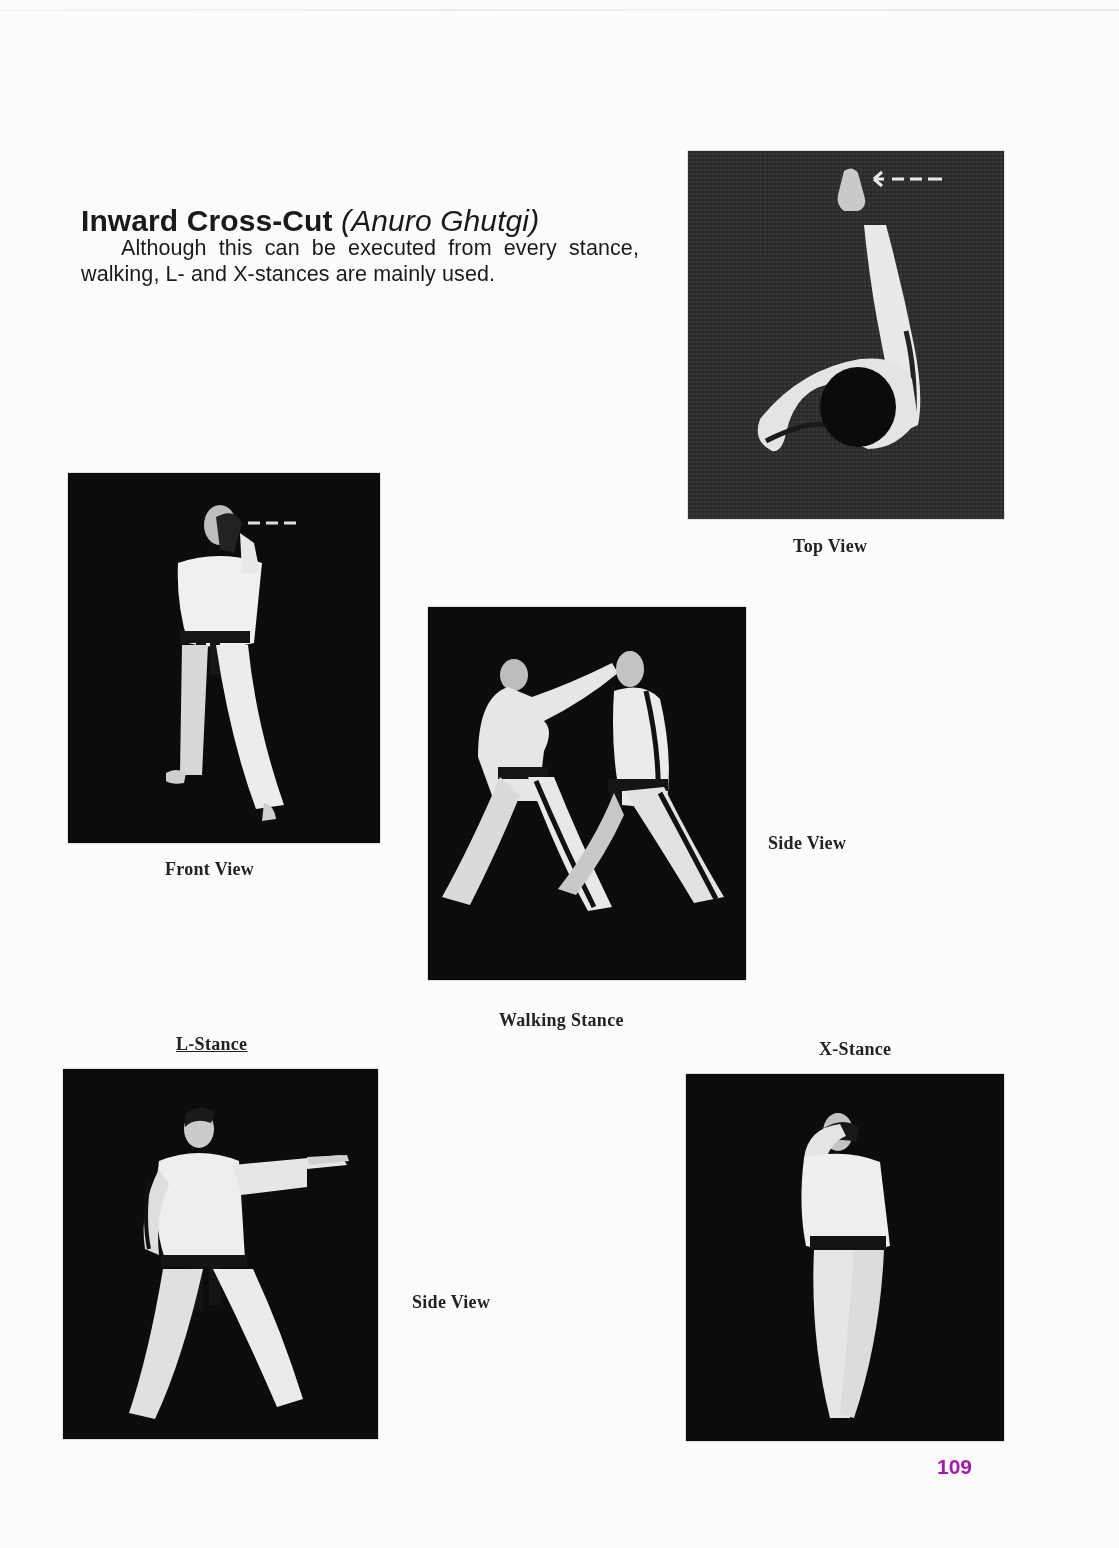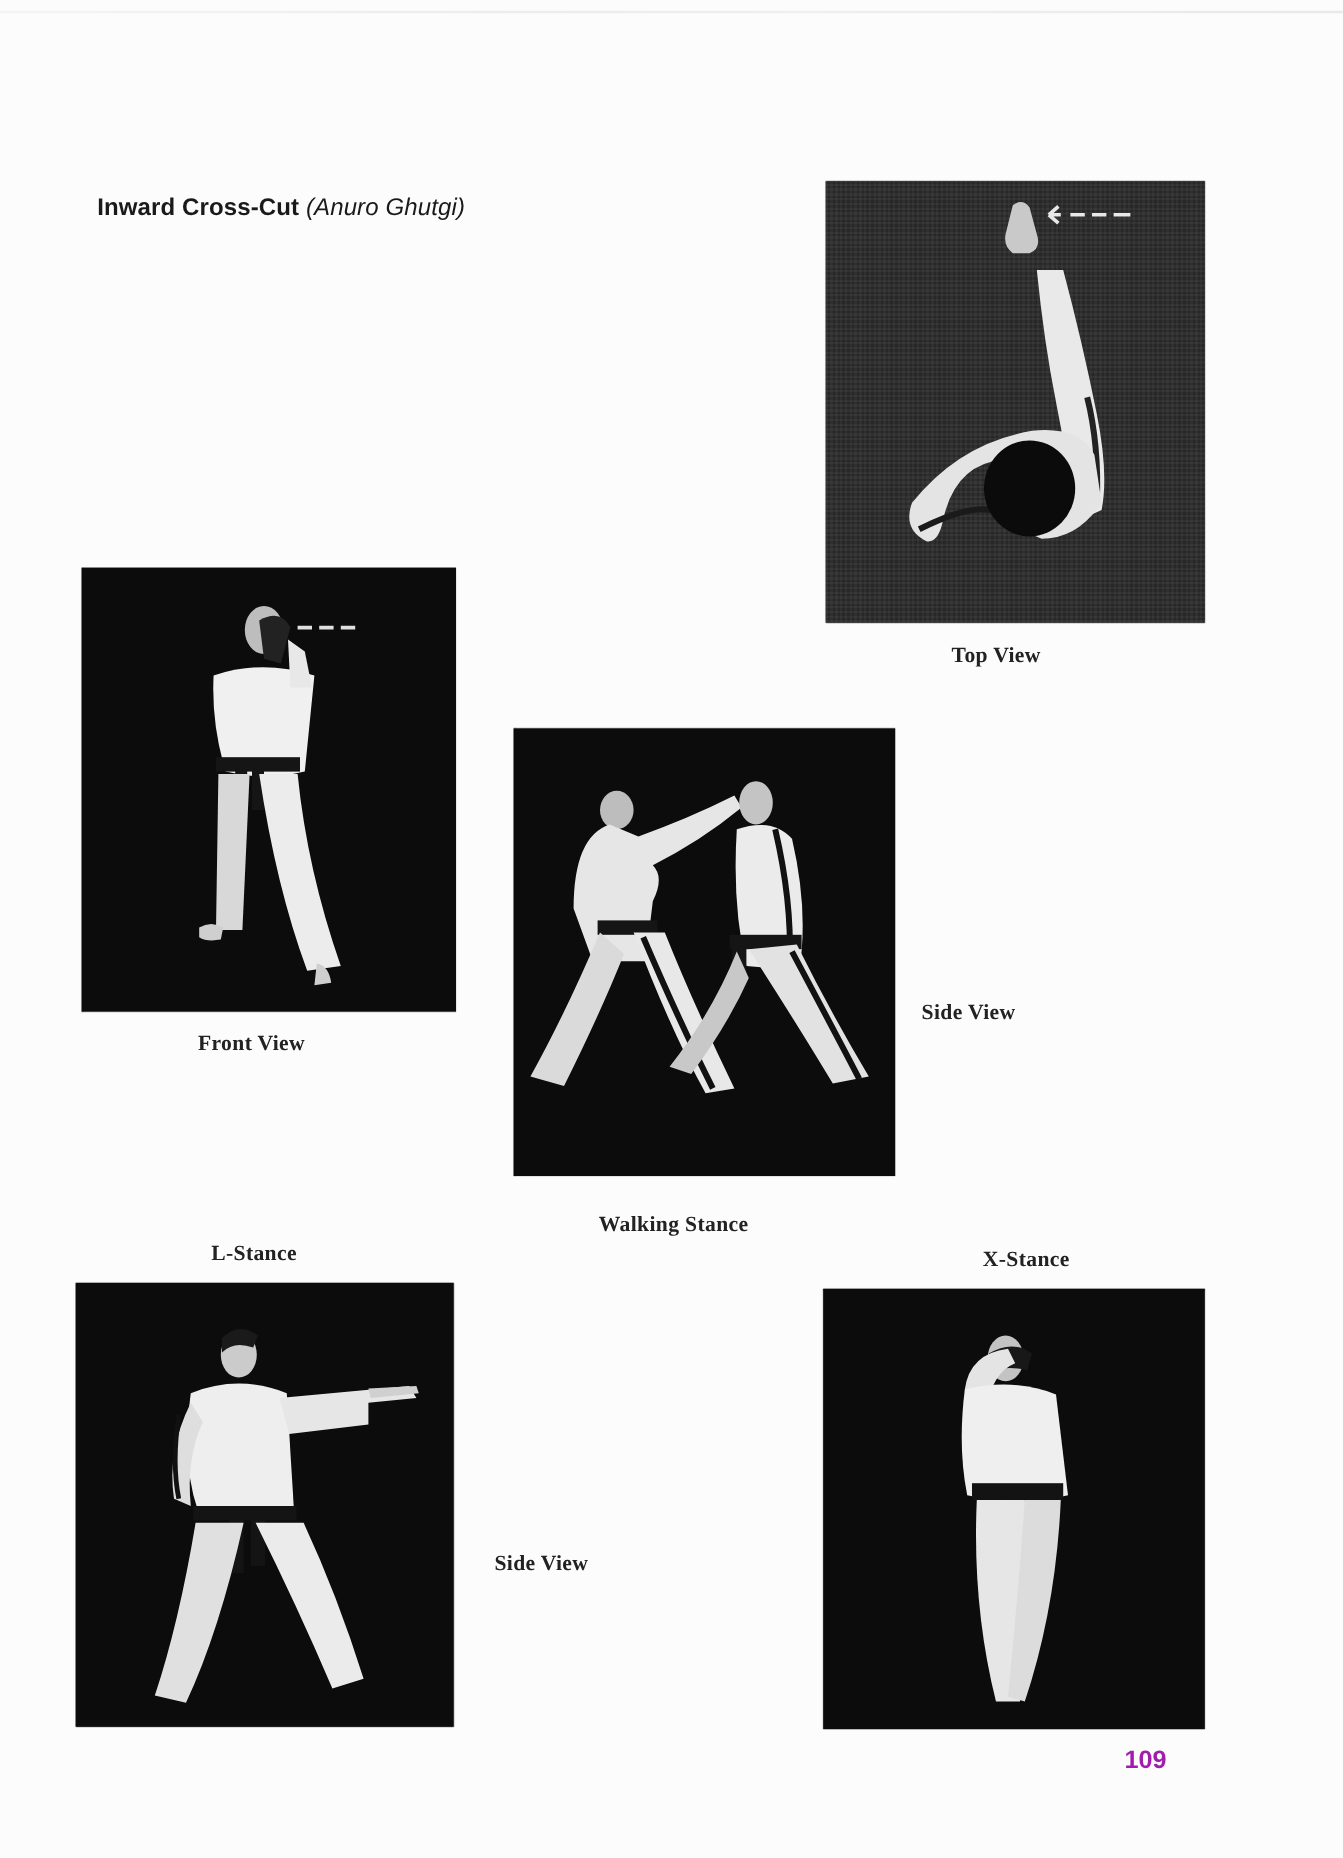--- a/index.html
+++ b/index.html
@@ -11,21 +11,21 @@
     }
     .scanline {
       position: absolute; left: 0; top: 9px; width: 1119px; height: 2px;
       background: linear-gradient(90deg, #f2f2f2, #e8e8e8 40%, #ececec 60%, #e4e4e4);
       opacity: .8;
     }
     .text-block {
       position: absolute; left: 81px; top: 160px; width: 558px;
       font-size: 21.5px; line-height: 26.5px; letter-spacing: 0.1px;
     }
-    .title { font-weight: bold; font-size: 20px; }
+    .title { font-weight: bold; font-size: 30px; margin-top: 48px; }
     .title .native { font-weight: normal; font-style: italic; }
     .para { text-align: justify; text-indent: 40px; margin: 0; }
     .para.last-line-left { text-align-last: left; }
 
     .photo {
       position: absolute; background: #0c0c0c; overflow: hidden;
       box-shadow: 0 0 1px #555;
     }
     .photo svg { position: absolute; left: 0; top: 0; width: 100%; height: 100%; }
     .photo.topview {
@@ -51,20 +51,21 @@
 </head>
 <body>
 
 <div class="scanline"></div>
 
 <div class="text-block">
   <div class="title">
     <span>Inward Cross-Cut</span>
     <span class="native">(Anuro Ghutgi)</span>
   </div>
+  <p class="para">Although this can be executed from every stance, walking, L- and X-stances are mainly used.</p>
 </div>
 
 <div class="photo topview" style="left:688px; top:151px; width:316px; height:368px;">
   <svg viewBox="0 0 316 368">
 
     <g stroke="#e8e8e8" stroke-width="3" fill="none">
       <path d="M196 28 L186 28 M186 28 l8 -7 M186 28 l8 7"></path>
       <path d="M204 28 h12 M222 28 h12 M240 28 h14"></path>
     </g>
 
@@ -121,21 +122,21 @@
     <rect x="180" y="172" width="60" height="12" fill="#151515"></rect>
     <rect x="182" y="182" width="12" height="32" fill="#151515"></rect>
     <path d="M196 184 l40 -4 q30 60 60 110 l-30 6 q-30 -50 -70 -112 z" fill="#e2e2e2"></path>
     <path d="M232 186 q32 60 56 106" stroke="#111" stroke-width="5" fill="none"></path>
     <path d="M186 186 q-20 50 -56 96 l18 6 q30 -40 48 -80 z" fill="#c8c8c8"></path>
   </svg>
 </div>
 <div class="caption" style="left:499px; top:990px;margin-top:20px;">Walking Stance</div>
 <div class="caption" style="left:768px; top:833px;">Side View</div>
 
-<div class="caption" style="left:176px; top:1034px;">L-Stance</div>
+<div class="caption" style="left:176px; top:1034px;text-decoration:underline;">L-Stance</div>
 <div class="photo" style="left:63px; top:1069px; width:315px; height:370px;">
   <svg viewBox="0 0 315 370">
     <ellipse cx="136" cy="60" rx="15" ry="19" fill="#cbcbcb"></ellipse>
     <path d="M122 46 q14 -14 30 -2 l-4 10 q-16 -6 -26 4 z" fill="#1a1a1a"></path>
 
     <path d="M96 92 q40 -16 80 0 l6 98 q-40 10 -80 0 q-14 -40 -6 -98 z" fill="#eeeeee"></path>
 
     <path d="M170 96 l108 -10 l6 10 l-40 4 l0 18 l-66 8 z" fill="#e6e6e6"></path>
     <path d="M244 88 l40 -2 l2 6 l-40 4 z" fill="#d0d0d0"></path>
 

